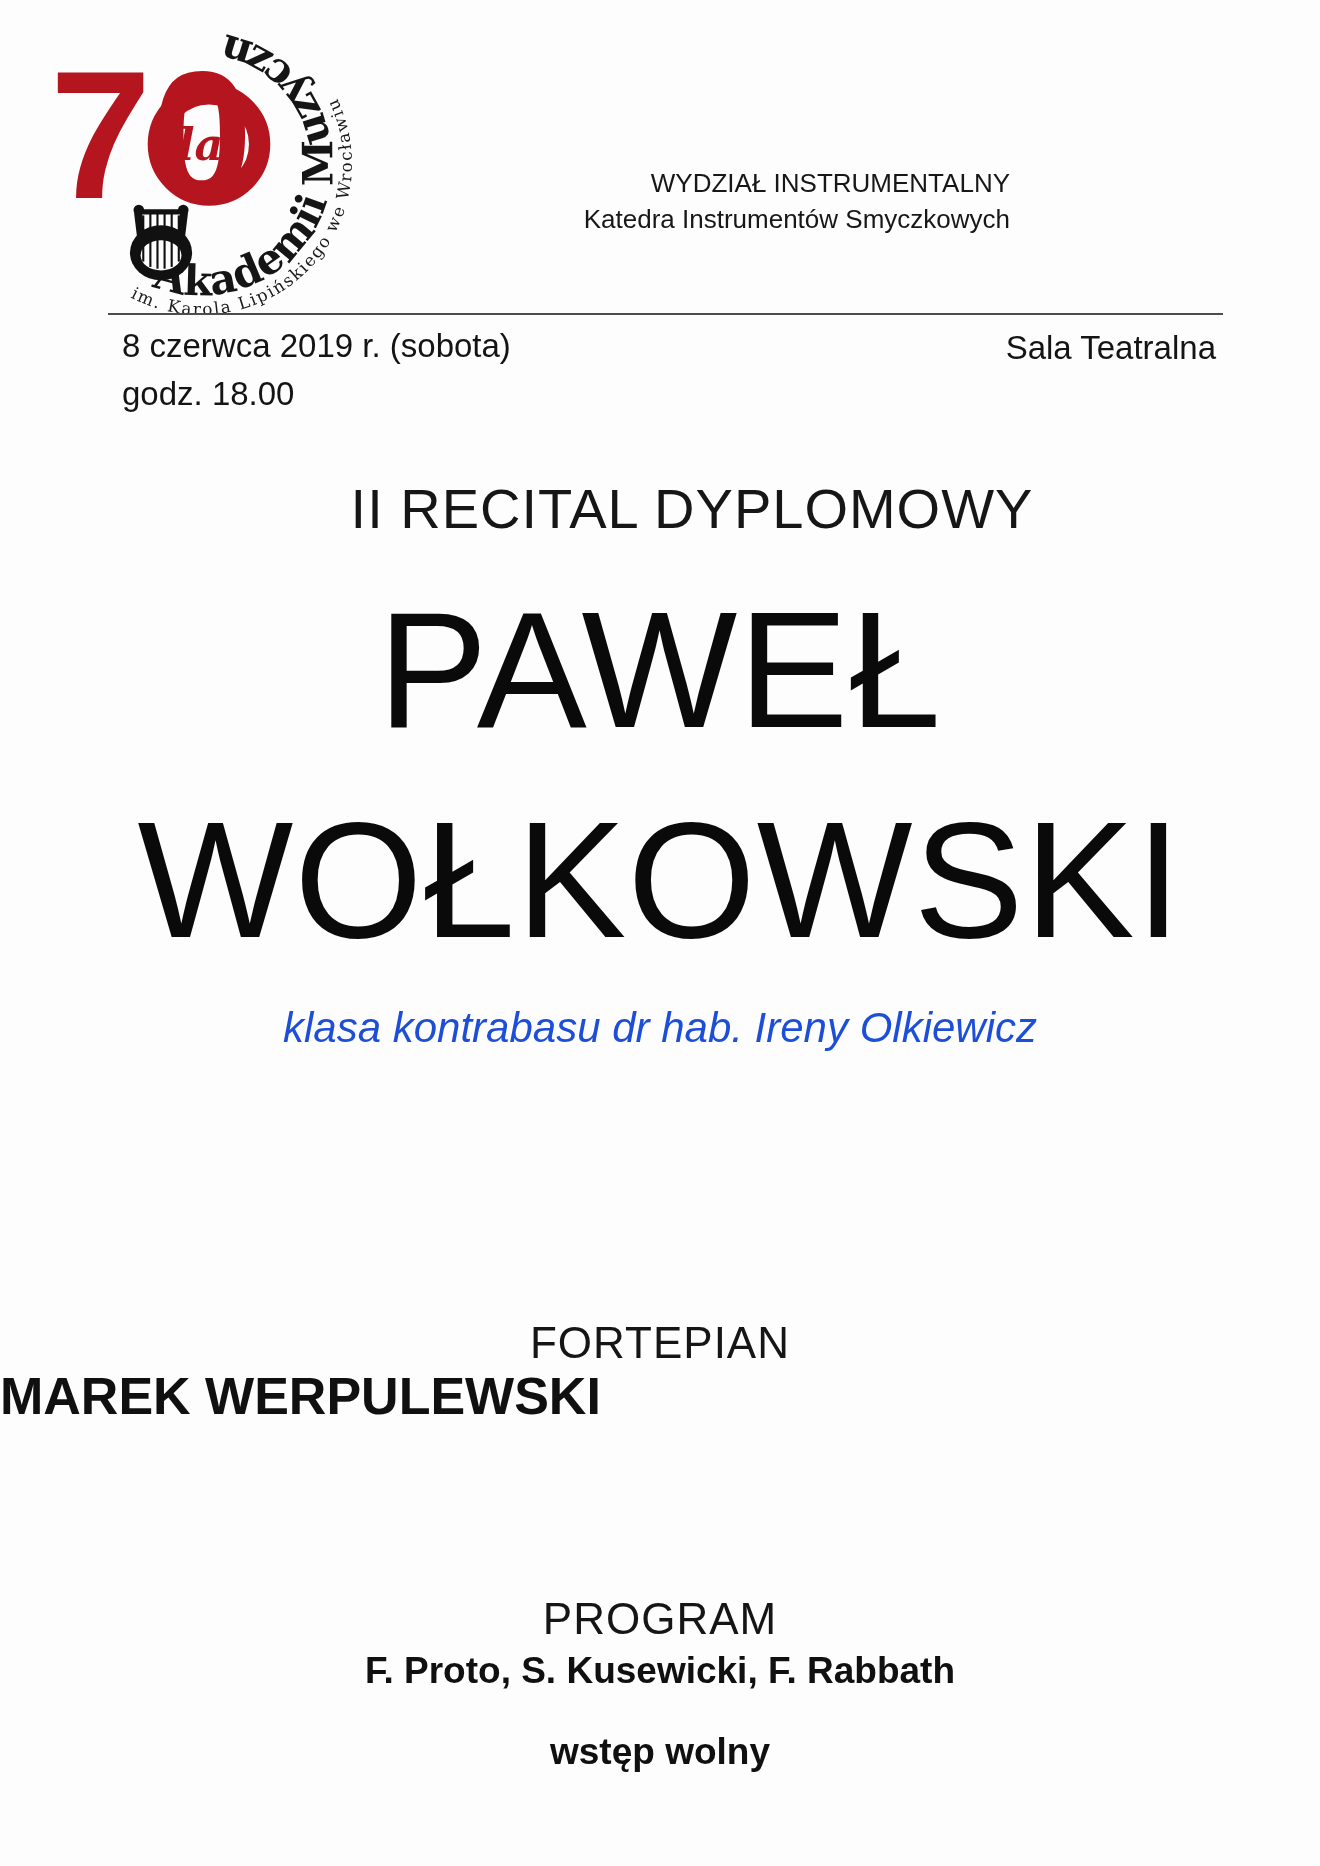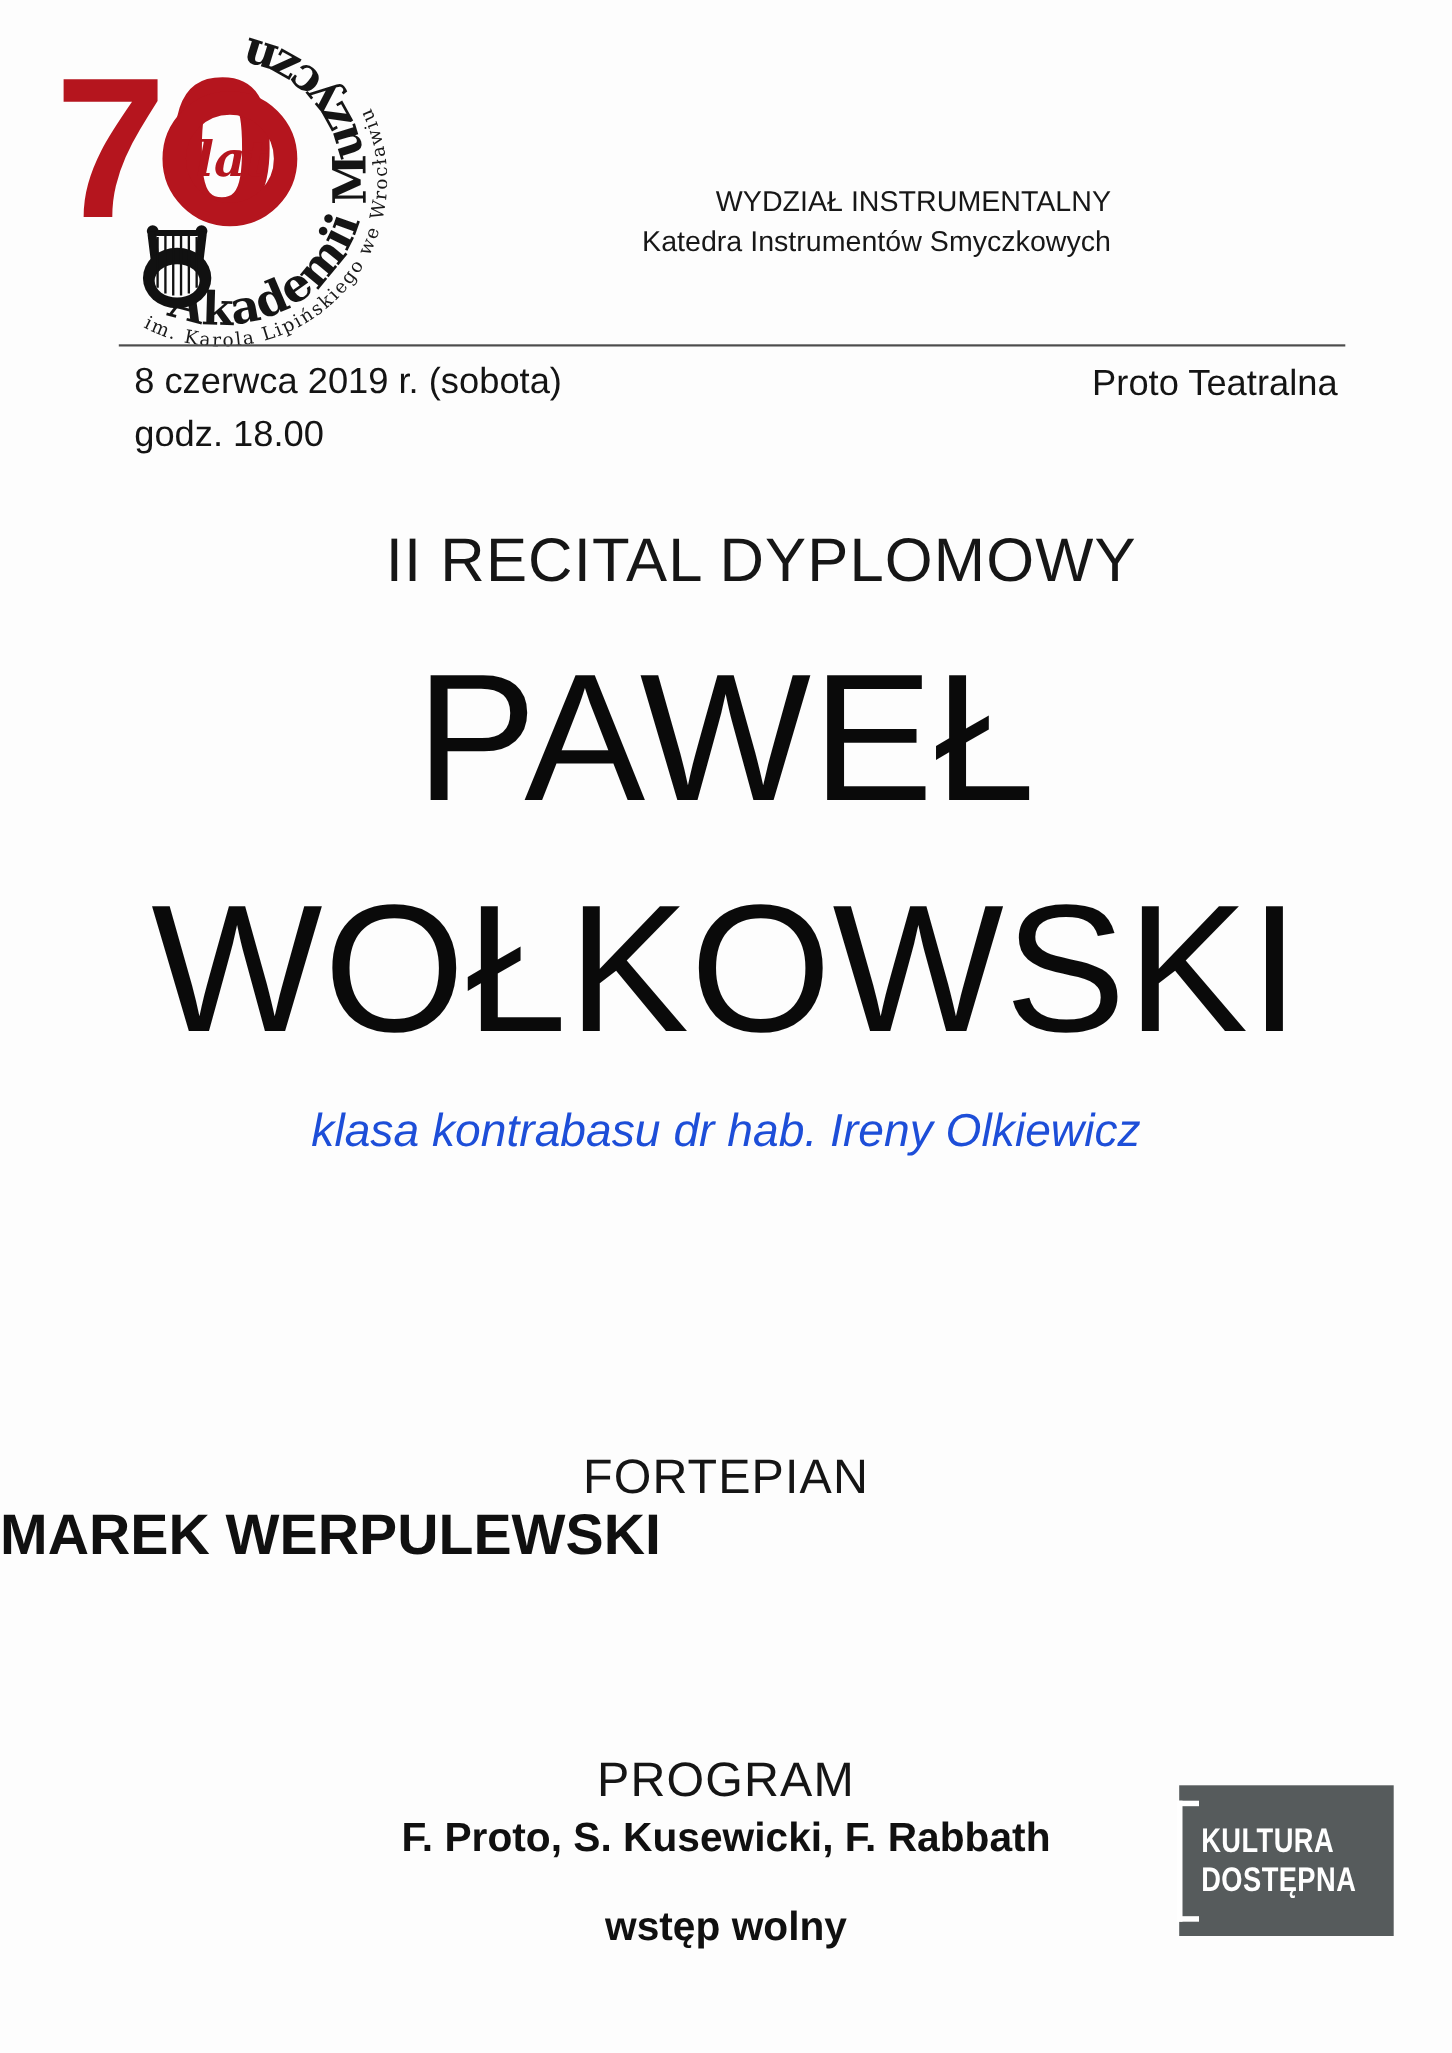--- a/index.html
+++ b/index.html
@@ -145,41 +145,32 @@
   </div>
 
   <div class="abs rule"></div>
 
   <div class="abs datetime">
     <div>8 czerwca 2019 r. (sobota)</div>
     <div>godz. 18.00</div>
   </div>
 
   <div class="abs venue">
-    <div>Proto Teatralna</div>
+    <div>Sala Teatralna</div>
   </div>
 
   <div class="abs recital-title">II RECITAL DYPLOMOWY</div>
 
   <div class="abs big-name first-name">PAWEŁ</div>
   <div class="abs big-name last-name">WOŁKOWSKI</div>
 
   <div class="abs class-line">klasa kontrabasu dr hab. Ireny Olkiewicz</div>
 
   <div class="abs accomp-role">FORTEPIAN</div>
   <div class="abs accomp-name">MAREK WERPULEWSKI</div>
 
   <div class="abs program-heading">PROGRAM</div>
   <div class="abs program-composers">F. Proto, S. Kusewicki, F. Rabbath</div>
 
   <div class="abs admission">wstęp wolny</div>
 
-  <div class="abs kultura" style="background: rgb(86, 91, 92);">
-    <div class="kd-inner">
-      <div class="kd-bracket"></div>
-      <div class="kd-text">
-        <div>KULTURA</div>
-        <div>DOSTĘPNA</div>
-      </div>
-    </div>
-  </div>
 
 </div>
 
 </body></html>

